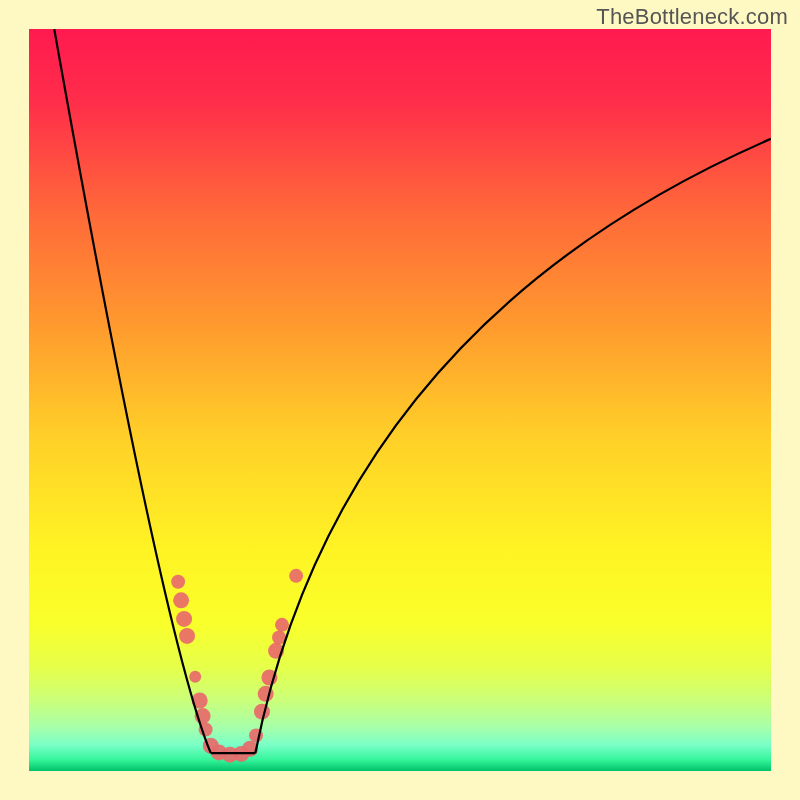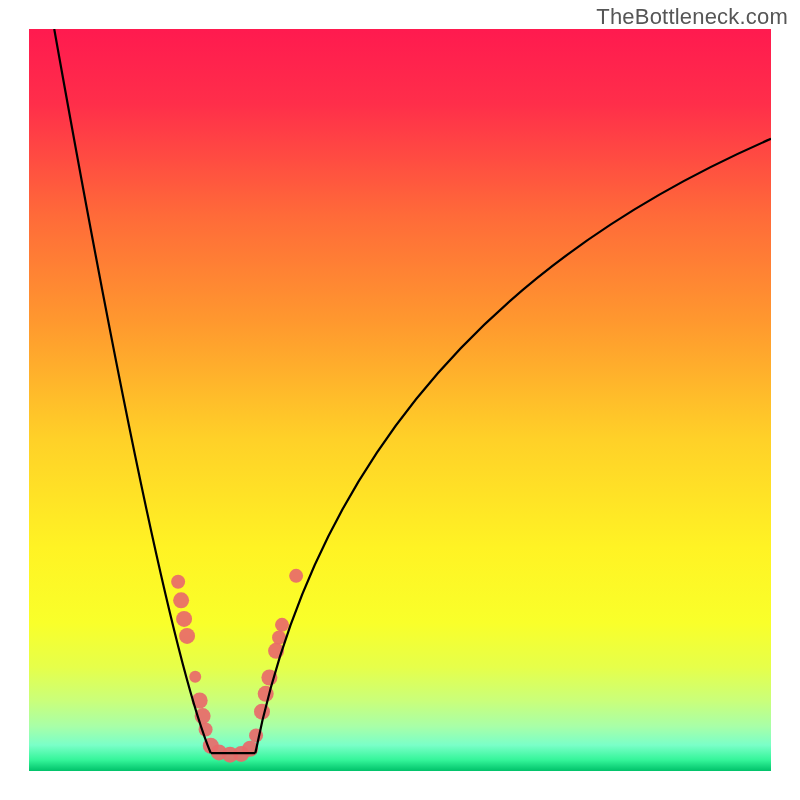--- a/index.html
+++ b/index.html
@@ -6,21 +6,21 @@
     margin: 0;
     padding: 0;
     width: 800px;
     height: 800px;
     background: #000;
     overflow: hidden;
   }
   .frame {
     position: absolute;
     inset: 0;
-    background: #ffffff;
+    background: #fef9c3;
   }
   .plot {
     position: absolute;
     left: 29px;
     top: 29px;
     width: 742px;
     height: 742px;
     overflow: hidden;
   }
   .gradient {

